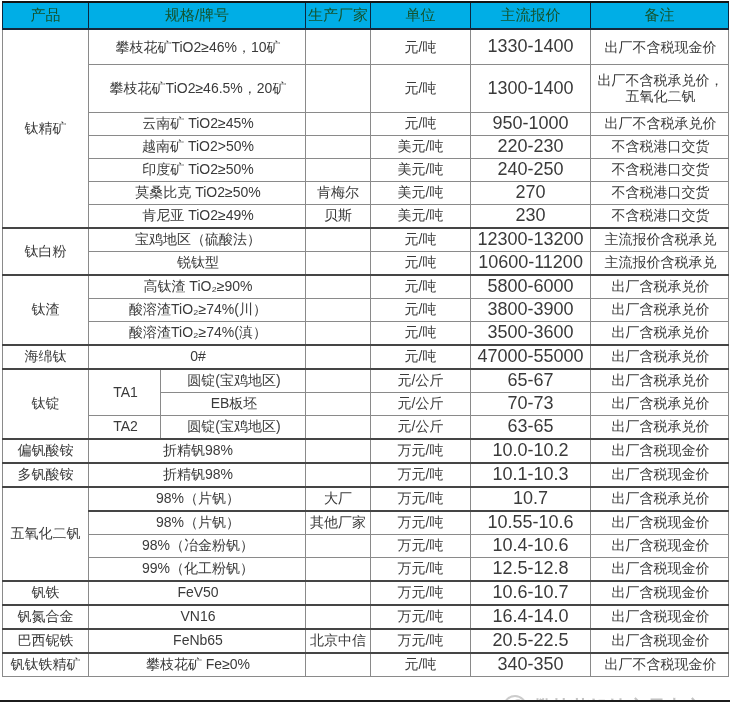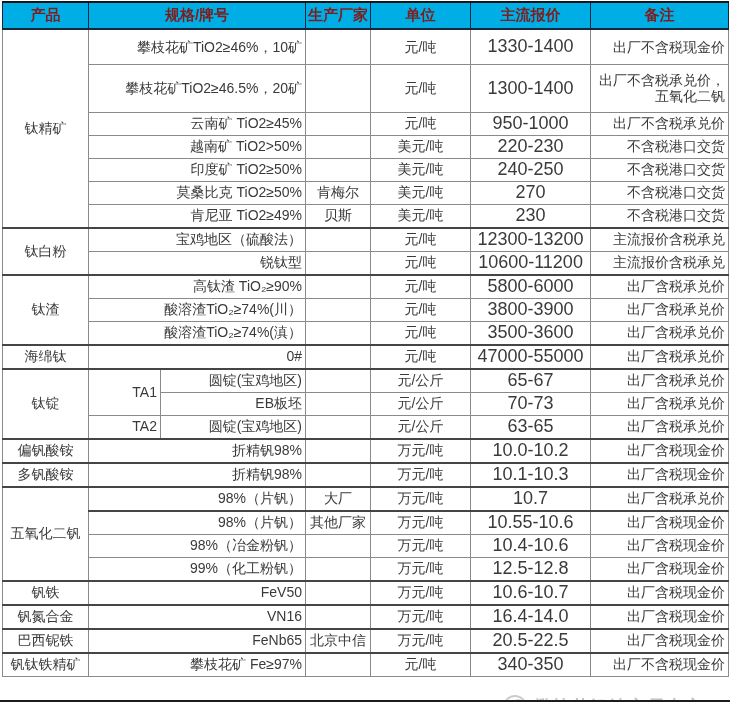--- a/index.html
+++ b/index.html
@@ -8,32 +8,32 @@
     font-family:"Liberation Sans","DejaVu Sans",sans-serif;
     color:#3a3a3a;position:relative;
     border-bottom:2px solid #1c1c1c;box-sizing:border-box;
   }
   .page{padding:1px 2px 0 2px;}
   table{
     border-collapse:collapse;table-layout:fixed;width:726px;
     border:1px solid #7a7a7a;border-top:2px solid #141414;
   }
   th{
-    background:#00AEE6;color:#7f1d1d;font-weight:bold;font-size:15px;
+    background:#00AEE6;color:#14532d;font-weight:normal;font-size:15px;
     height:25px;border:1px solid #0b2740;border-bottom:2px solid #15273a;
     padding:0;text-align:center;
   }
   td{
     border:1px solid #8a8a8a;font-size:14px;height:22px;
     padding:0 3px;overflow:hidden;white-space:nowrap;
     line-height:1.15;
   }
   tr.grp td{border-top:2px solid #454545;}
   td.c{text-align:center;}
-  td.l{text-align:right;padding-left:5px;}
+  td.l{text-align:center;padding-left:5px;}
   td.prod{font-size:14px;padding:0 1px;margin-left:9px;}
   td.price{font-size:18px;}
   td.note{white-space:normal;font-size:14px;}
   td.wrap{white-space:normal;}
   .footer{
     height:60px;display:flex;align-items:center;justify-content:flex-end;
     padding-right:24px;
   }
   .brand{display:flex;align-items:center;gap:6px;color:#c3c3c3;}
   .brand-name{font-size:18px;font-weight:bold;letter-spacing:1px;}
@@ -258,21 +258,21 @@
         <tr class="grp">
           <td class="c prod">巴西铌铁</td>
           <td class="l" colspan="2">FeNb65</td>
           <td class="c">北京中信</td>
           <td class="c">万元/吨</td>
           <td class="c price">20.5-22.5</td>
           <td class="l note">出厂含税现金价</td>
         </tr>
         <tr class="grp">
           <td class="c prod">钒钛铁精矿</td>
-          <td class="l" colspan="2">攀枝花矿 Fe≥97%</td>
+          <td class="l" colspan="2">攀枝花矿 Fe≥0%</td>
           <td class="c"></td>
           <td class="c">元/吨</td>
           <td class="c price">340-350</td>
           <td class="l note">出厂不含税现金价</td>
         </tr>
       </tbody>
   </table>
 
   <div class="footer">
     <div class="brand">

